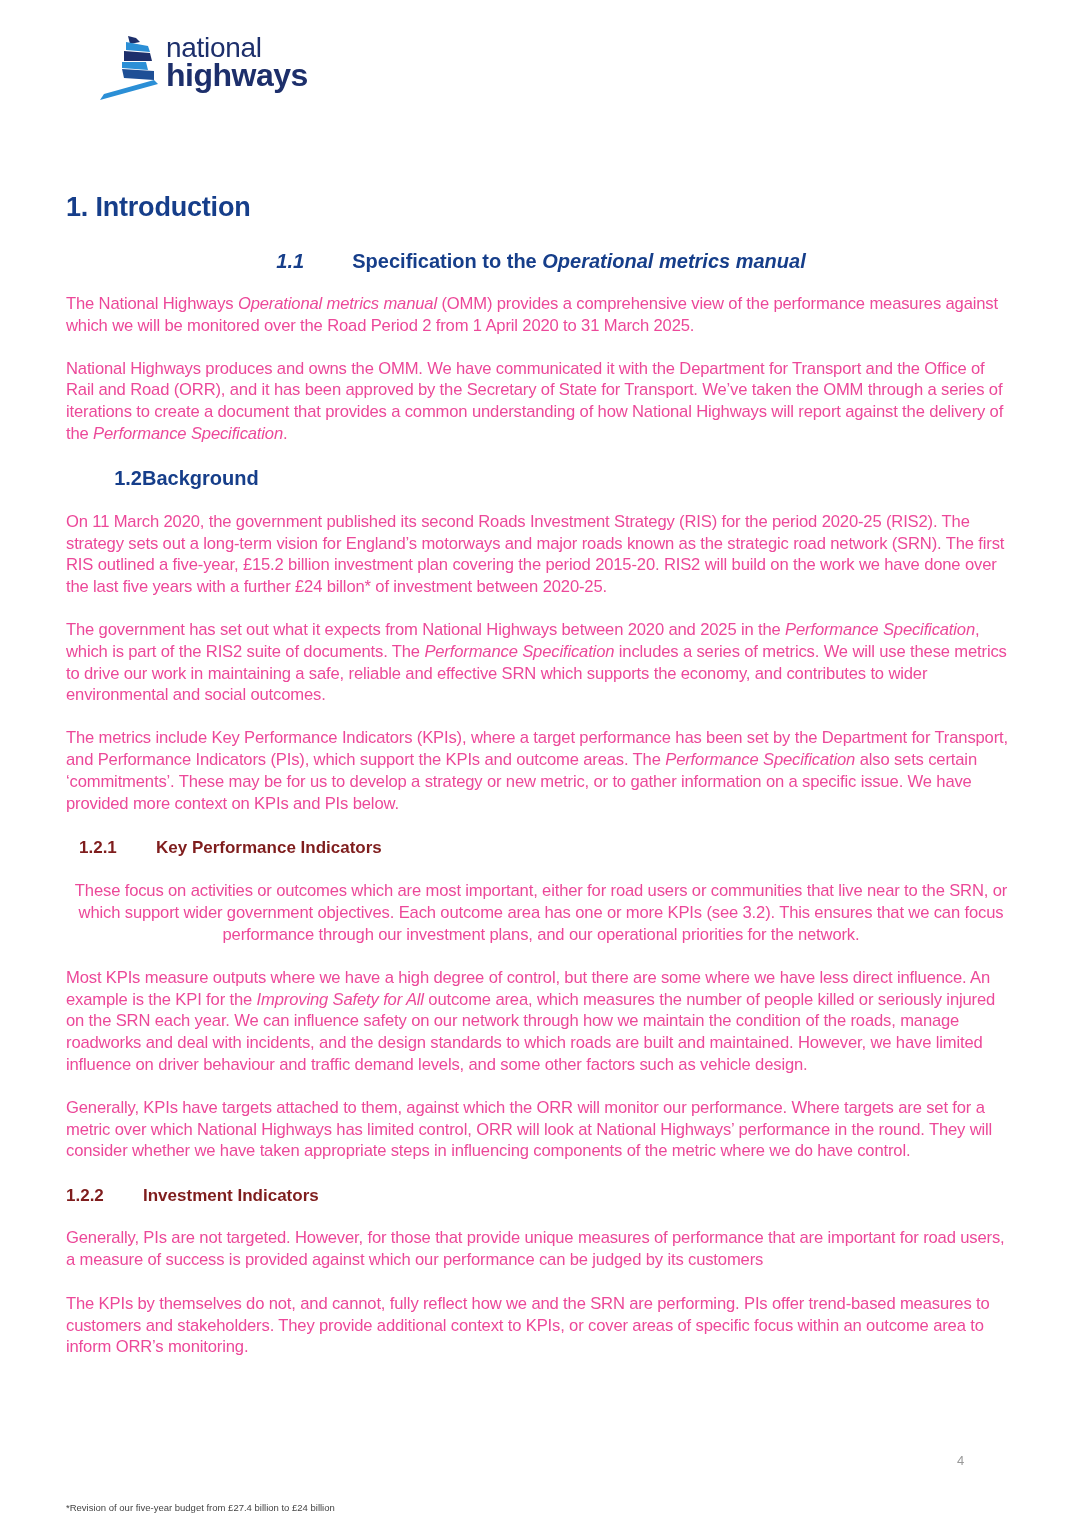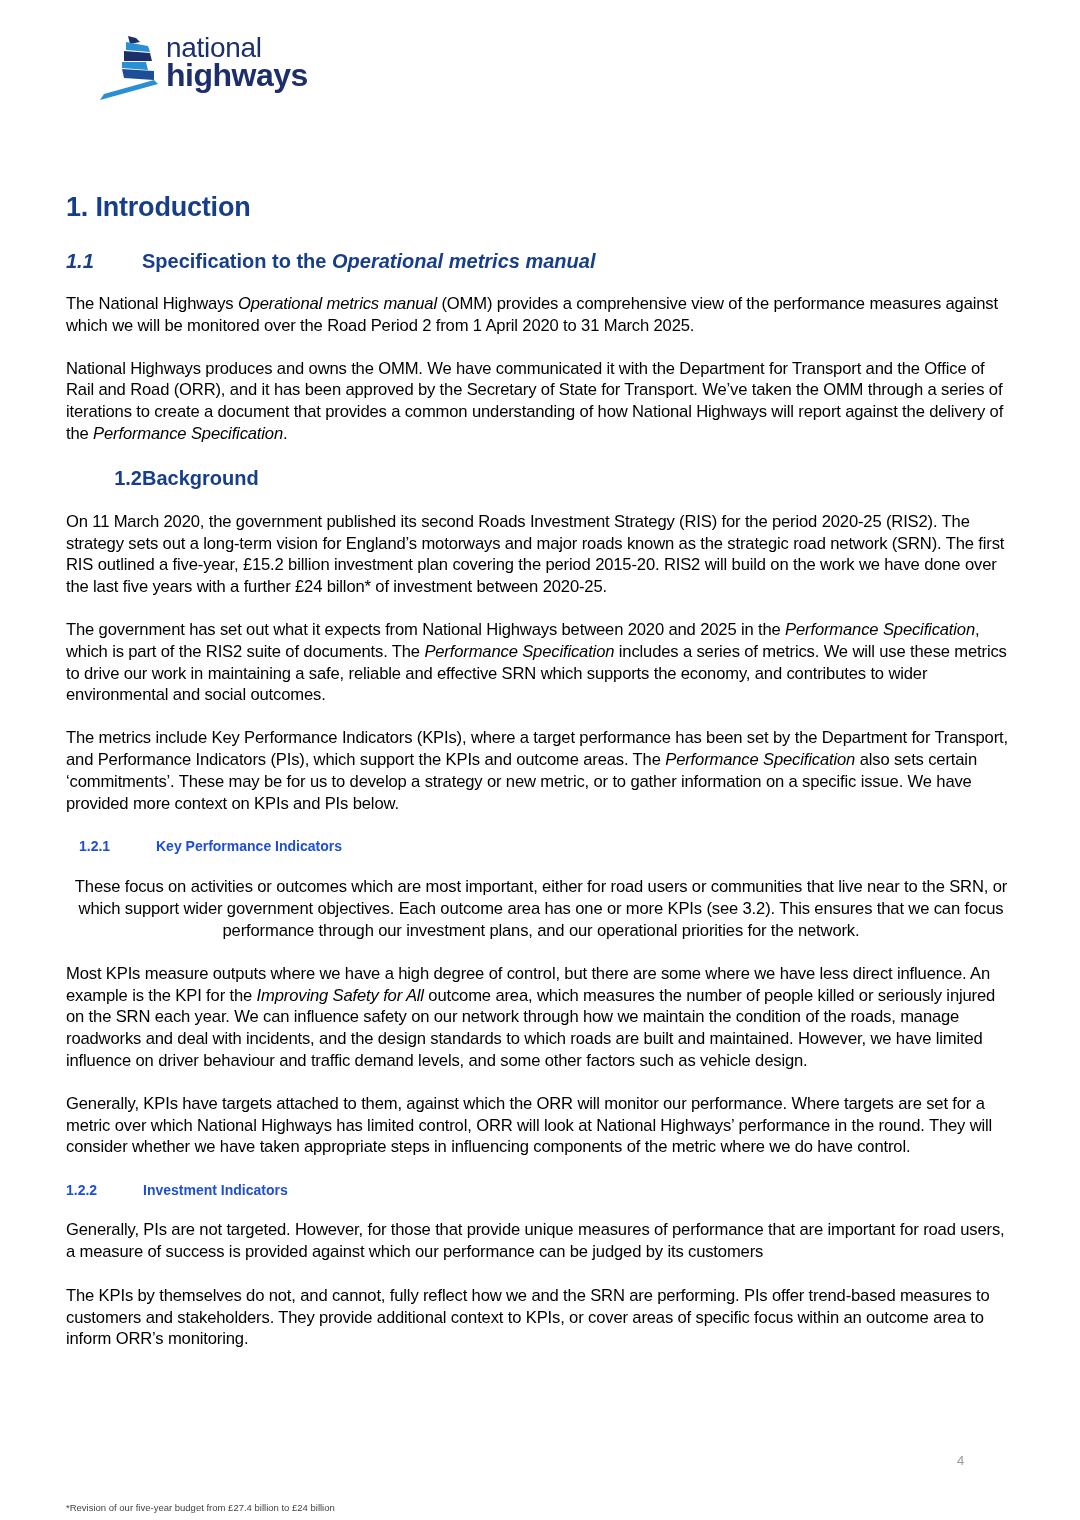--- a/index.html
+++ b/index.html
@@ -8,23 +8,23 @@
   .logo { position: absolute; left: 96px; top: 34px; width: 230px; height: 70px; text-decoration: underline; }
   .logo svg { position: absolute; left: 0; top: 0; }
   .logo-text { position: absolute; left: 70px; top: 0; line-height: 1; color: #1d2f6b; }
   .logo-national { font-size: 28px; font-weight: normal; letter-spacing: -0.3px; display: block; margin-top: 0px; }
   .logo-highways { font-size: 32px; font-weight: bold; letter-spacing: -0.5px; display: block; margin-top: -3px; }
 
   .content { position: absolute; left: 66px; top: 192px; width: 950px; }
   h1 { font-size: 27px; color: #163e8a; margin: 0; font-weight: bold; letter-spacing: -0.2px; }
   h2 { font-size: 20px; color: #163e8a; margin: 0; font-weight: bold; display: flex; }
   h2 .num { width: 76px; display: inline-block; }
-  h3 { font-size: 14px; color: #1d4ed8; margin: 0; font-weight: bold; display: flex; }
+  h3 { font-size: 17px; color: #7f1d1d; margin: 0; font-weight: bold; display: flex; }
   h3 .num { width: 77px; display: inline-block; }
-  p { font-size: 16.6px; line-height: 21.8px; margin: 0; letter-spacing: -0.15px; color: #000000; }
+  p { font-size: 16.6px; line-height: 21.8px; margin: 0; letter-spacing: -0.15px; color: #ec4899; }
   .it { font-style: italic; }
 
   .footnote { position: absolute; left: 66px; top: 1502px; font-size: 9.5px; color: #444; }
   .pagenum { position: absolute; left: 957px; top: 1453px; font-size: 13px; color: #999; }
 </style>
 </head>
 <body>
 
 <div class="logo">
   <svg width="66" height="66" viewBox="0 0 66 66">
@@ -37,21 +37,21 @@
   </svg>
   <div class="logo-text">
     <span class="logo-national">national</span>
     <span class="logo-highways">highways</span>
   </div>
 </div>
 
 <div class="content">
   <h1>1. Introduction</h1>
 
-  <h2 style="margin-top:27px;">
+  <h2 style="margin-top:27px;justify-content:center;">
     <span class="num it">1.1</span>
     <span>
       <span>Specification to the </span><span class="it">Operational metrics manual</span>
     </span>
   </h2>
 
   <p style="margin-top:20px;"><span>The National Highways </span><span class="it">Operational metrics manual</span><span> (OMM) provides a comprehensive view of the performance measures against which we will be monitored over the Road Period 2 from 1 April 2020 to 31 March 2025.</span></p>
 
   <p style="margin-top:21px;"><span>National Highways produces and owns the OMM. We have communicated it with the Department for Transport and the Office of Rail and Road (ORR), and it has been approved by the Secretary of State for Transport. We’ve taken the OMM through a series of iterations to create a document that provides a common understanding of how National Highways will report against the delivery of the </span><span class="it">Performance Specification</span><span>.</span></p>
 

